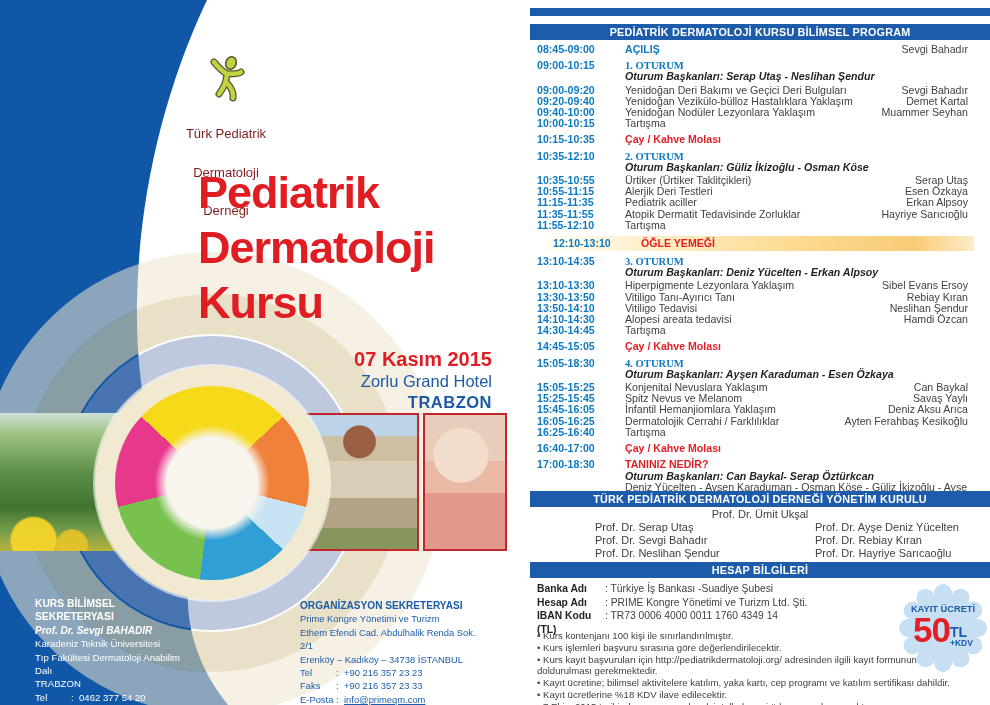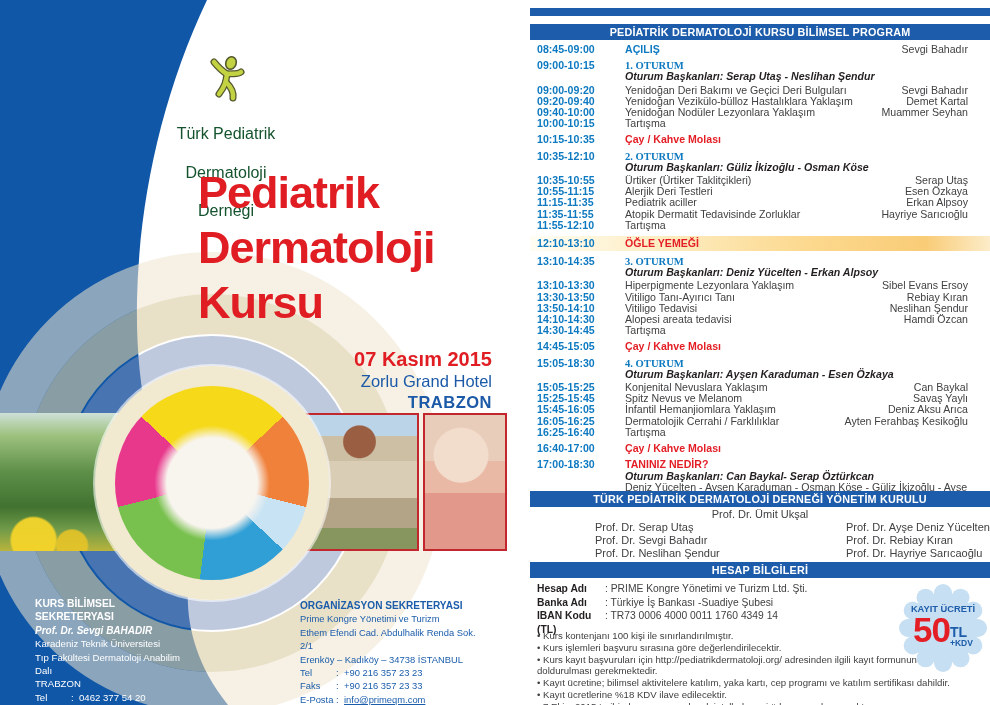--- a/index.html
+++ b/index.html
@@ -28,21 +28,21 @@
   .kids-ring{position:absolute;left:95px;top:366px;width:234px;height:234px;border-radius:50%;
     background:#f2e9d1;box-shadow:0 0 0 2px rgba(255,255,255,.6);}
   .kids-photo{position:absolute;left:20px;top:20px;width:194px;height:194px;border-radius:50%;
     background:
       radial-gradient(circle at 50% 50%, #f8f4ee 0 33%, rgba(248,244,238,0) 42%),
       conic-gradient(#f6d919 0 13%, #f0813b 13% 29%, #c8e4f4 29% 37%, #2f9fd6 37% 52%, #79c14f 52% 71%, #e8388c 71% 87%, #f6d919 87% 100%);}
 
   
   .logo{position:absolute;left:160px;top:55px;width:132px;text-align:center;}
   .logo-icon{display:block;margin:0 auto 2px auto;}
-  .logo-line{font-size:16px;line-height:15.5px;color:#14532d;margin-top:23px;}
+  .logo-line{font-size:13px;line-height:15.5px;color:#7f1d1d;margin-top:23px;}
 
   
   .title{position:absolute;left:198px;top:165px;color:#e01d23;font-weight:bold;
          font-size:45px;line-height:55px;letter-spacing:-1px;}
   .event{position:absolute;left:260px;top:347px;width:232px;text-align:right;}
   .event-date{color:#e01d23;font-weight:bold;font-size:20px;line-height:24px;}
   .event-venue{color:#1c5aa8;font-size:16.5px;line-height:21px;}
   .event-city{color:#1c5aa8;font-weight:bold;font-size:16.5px;line-height:21px;letter-spacing:.5px;}
 
   
@@ -69,32 +69,32 @@
         padding:0 22px 0 7px;}
   .ptime{flex:0 0 88px;color:#0d79c0;font-weight:bold;}
   .pcontent{flex:1;min-width:0;}
   .pspeaker{margin-left:8px;white-space:nowrap;}
   .prow.open .ptitle{color:#0d79c0;font-weight:bold;}
   .prow.session{margin-top:5px;margin-bottom:2px;}
   .prow.session .ptitle{color:#0d79c0;font-weight:bold;font-family:Liberation Serif, serif;}
   .pchairs{font-weight:bold;font-style:italic;color:#231f20;}
   .prow.break{margin:5px 0;align-items:center;}
   .prow.break .ptitle{color:#e31e25;font-weight:bold;}
-  .prow.lunch{margin:5px 0;height:15px;align-items:center;padding-right:0;
+  .prow.lunch{margin:5px 16px;height:15px;align-items:center;padding-right:0;
     background:linear-gradient(90deg,#fffdf4 0,#fdeec6 26%,#fcd98f 60%,#f9cc77 86%,#fcecc9 100%);}
   .prow.lunch .ptitle{color:#e31e25;font-weight:bold;}
   .prow.panel{margin-top:5px;}
   .prow.panel .ptitle{color:#e31e25;font-weight:bold;}
   .ppanel{color:#414042;}
 
   .president{position:absolute;left:530px;top:508px;width:460px;text-align:center;
              font-size:11px;line-height:12px;color:#414042;}
   .bcol{position:absolute;top:521px;font-size:11px;line-height:13px;color:#414042;}
   .bcol-left{left:595px;}
-  .bcol-right{left:846px;}
+  .bcol-right{left:815px;}
 
   .account{position:absolute;left:537px;top:582px;width:430px;}
   .acc-row{display:flex;font-size:10.3px;line-height:13.5px;color:#414042;}
   .acc-row .alab{flex:0 0 68px;font-weight:bold;color:#231f20;}
 
   .notes{position:absolute;left:537px;top:630px;width:428px;}
   .note{font-size:9.6px;line-height:11.8px;color:#414042;}
   .note::before{content:"\2022\00a0";}
 
   .badge{position:absolute;left:897px;top:582px;width:92px;height:92px;}
@@ -417,26 +417,26 @@
     </div>
   <div class="bcol bcol-right">
       <div class="bname">Prof. Dr. Ayşe Deniz Yücelten</div>
       <div class="bname">Prof. Dr. Rebiay Kıran</div>
       <div class="bname">Prof. Dr. Hayriye Sarıcaoğlu</div>
     </div>
 
   <div class="hdr hdr-account">HESAP BİLGİLERİ</div>
   <div class="account">
       <div class="acc-row">
+        <span class="alab">Banka Adı</span>
+        <span class="aval">: Türkiye İş Bankası -Suadiye Şubesi</span>
+      </div>
+      <div class="acc-row">
         <span class="alab">Hesap Adı</span>
         <span class="aval">: PRIME Kongre Yönetimi ve Turizm Ltd. Şti.</span>
-      </div>
-      <div class="acc-row">
-        <span class="alab">Banka Adı</span>
-        <span class="aval">: Türkiye İş Bankası -Suadiye Şubesi</span>
       </div>
       <div class="acc-row">
         <span class="alab">IBAN Kodu (TL)</span>
         <span class="aval">: TR73 0006 4000 0011 1760 4349 14</span>
       </div>
     </div>
 
   <div class="notes">
       <div class="note">Kurs kontenjanı 100 kişi ile sınırlandırılmıştır.</div>
       <div class="note">Kurs işlemleri başvuru sırasına göre değerlendirilecektir.</div>

